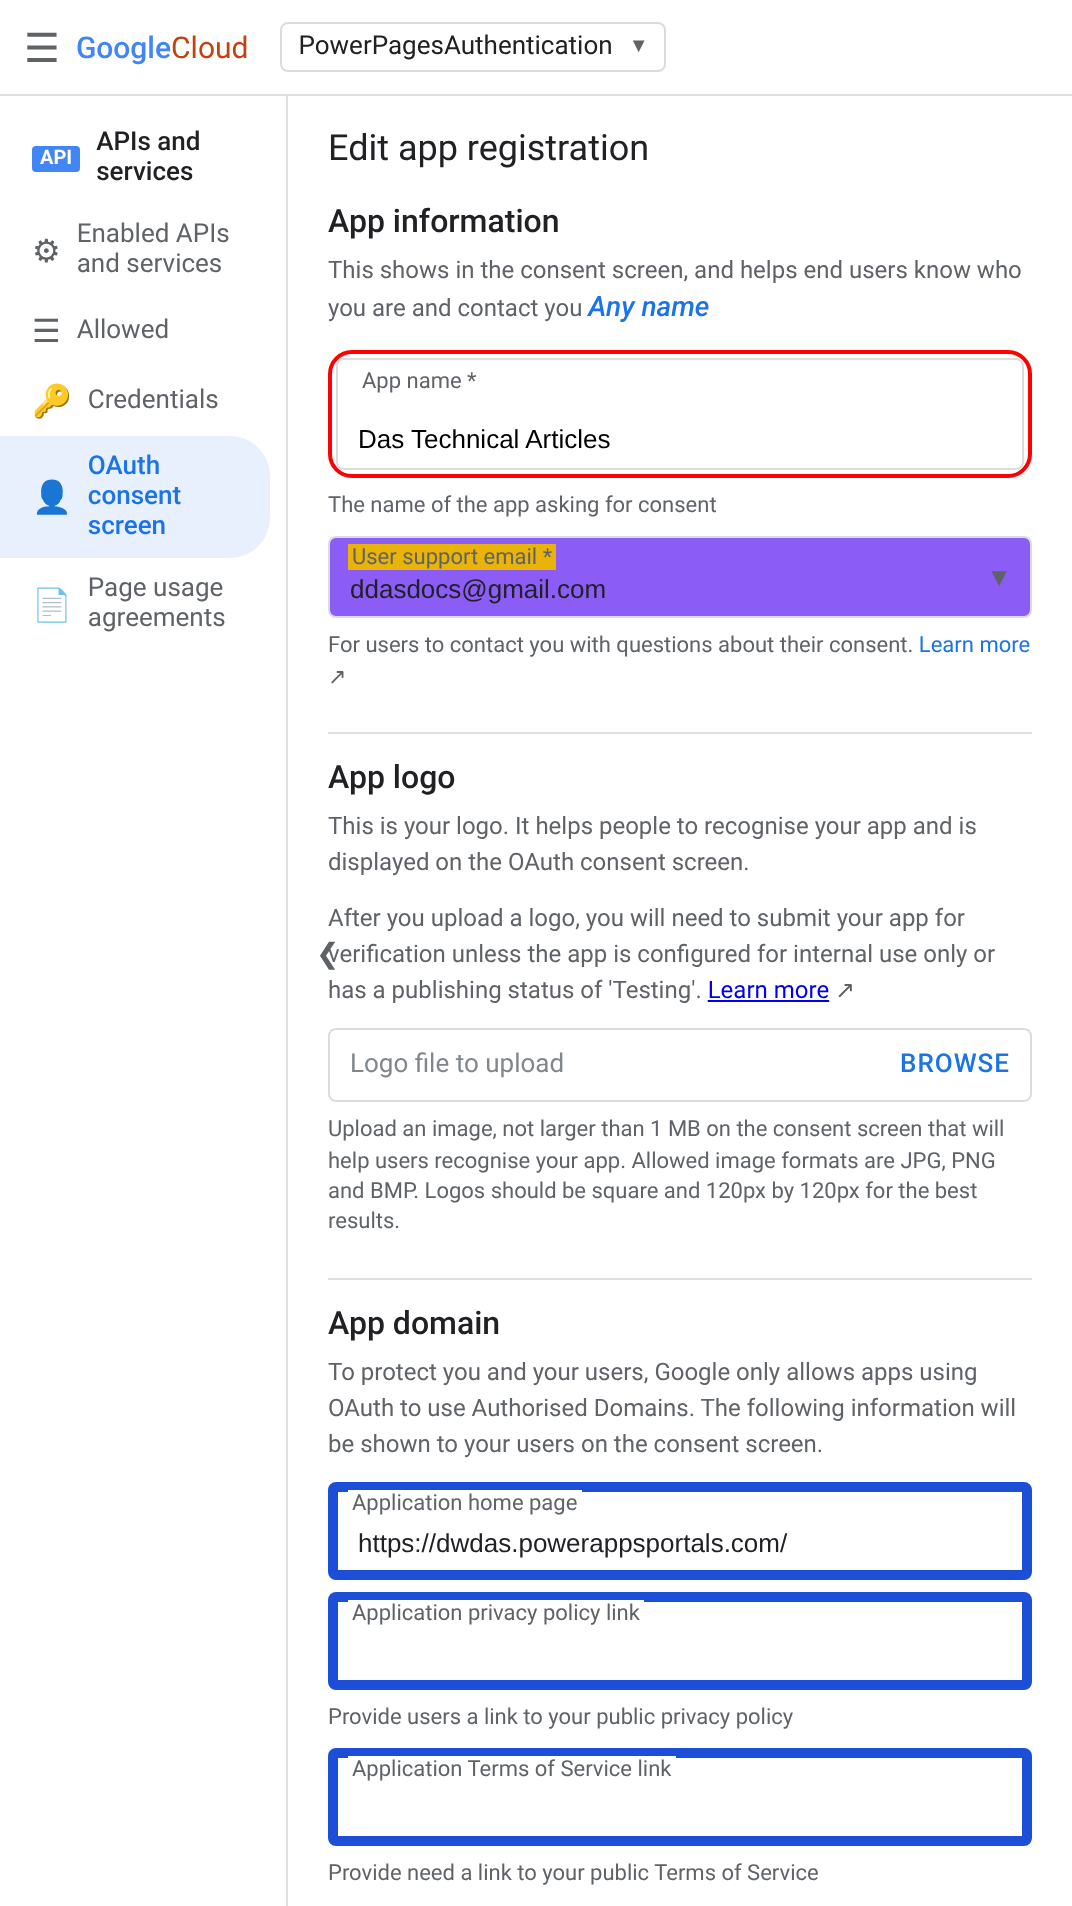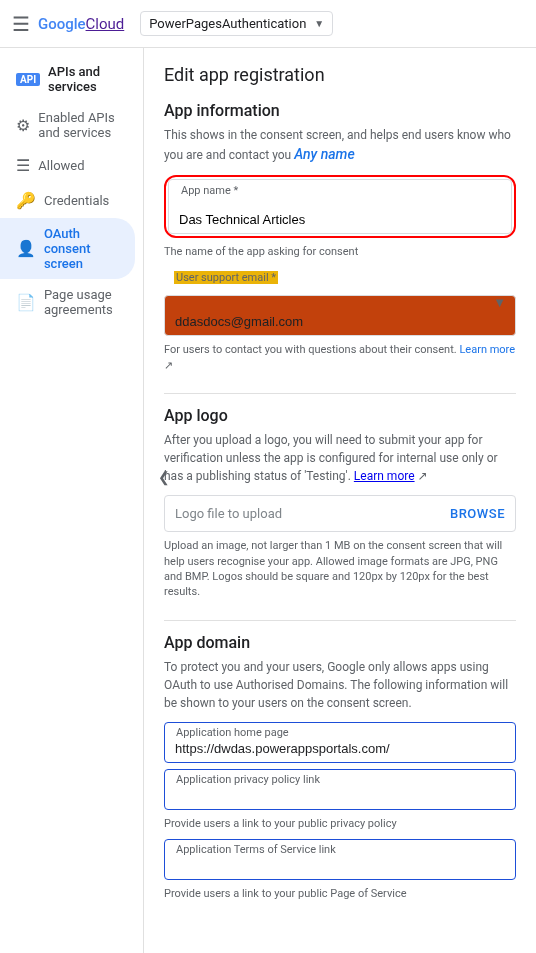--- a/index.html
+++ b/index.html
@@ -3,21 +3,21 @@
   <meta charset="utf-8">
   <style>
     * { box-sizing: border-box; margin: 0; padding: 0; }
     body { font-family: 'Roboto', Arial, sans-serif; font-size: 13px; color: #202124; background: #fff; display: flex; flex-direction: column; height: 953px; width: 536px; overflow: hidden; }
 
     
     .top-bar { display: flex; align-items: center; height: 48px; padding: 0 12px; border-bottom: 1px solid #e0e0e0; flex-shrink: 0; }
     .hamburger { font-size: 20px; color: #5f6368; margin-right: 8px; cursor: pointer; }
     .google-cloud-logo { display: flex; align-items: center; font-size: 15px; color: #5f6368; font-weight: 400; margin-right: 16px; }
     .google-cloud-logo span.google { color: #4285f4; font-weight: 500; }
-    .google-cloud-logo span.cloud { color: #4c1d95; text-decoration: underline; }
+    .google-cloud-logo span.cloud { color: #c2410c; }
     .project-selector { display: flex; align-items: center; background: rgba(255,255,255,0.1); border: 1px solid #dadce0; border-radius: 4px; padding: 4px 8px; font-size: 13px; cursor: pointer; color: #202124; gap: 8px; }
     .project-selector .chevron { font-size: 10px; color: #5f6368; }
 
     
     .main-layout { display: flex; flex: 1; overflow: hidden; }
 
     
     .sidebar { width: 144px; flex-shrink: 0; border-right: 1px solid #e0e0e0; overflow-y: auto; padding-top: 8px; }
     .sidebar-api-label { display: flex; align-items: center; padding: 8px 16px; font-size: 13px; font-weight: 500; color: #202124; }
     .sidebar-api-label .api-badge { background: #4285f4; color: white; font-size: 10px; font-weight: 700; padding: 1px 4px; border-radius: 2px; margin-right: 8px; }
@@ -30,25 +30,25 @@
     .page-title { font-size: 18px; font-weight: 400; color: #202124; margin-bottom: 16px; }
 
     .section { margin-bottom: 20px; }
     .section-title { font-size: 16px; font-weight: 500; color: #202124; margin-bottom: 6px; }
     .section-desc { font-size: 12px; color: #5f6368; margin-bottom: 10px; line-height: 1.5; }
 
     .highlight-name { color: #1a73e8; font-style: italic; font-size: 14px; font-weight: 500; }
 
     .form-field { position: relative; margin-bottom: 6px; }
     .form-field label { font-size: 11px; color: #5f6368; position: absolute; top: 4px; left: 10px; background: #fff; padding: 0 2px; z-index: 1; }
-    .form-field input, .form-field .input-box { width: 100%; border: 1px solid #1d4ed8; border-radius: 4px; padding: 18px 10px 6px; font-size: 13px; color: #202124; outline: none; background: #fff; }
+    .form-field input, .form-field .input-box { width: 100%; border: 5px solid #1d4ed8; border-radius: 4px; padding: 18px 10px 6px; font-size: 13px; color: #202124; outline: none; background: #fff; }
 
     .select-field { position: relative; margin-bottom: 6px; }
     .select-field label { font-size: 11px; color: #5f6368; position: absolute; top: 4px; left: 10px; background: #eab308; padding: 0 2px; z-index: 1; }
-    .select-field select { width: 100%; border: 1px solid #dadce0; border-radius: 4px; padding: 18px 30px 6px 10px; font-size: 13px; color: #202124; outline: none; background: #c2410c; appearance: none; cursor: pointer; margin-top: 28px; }
+    .select-field select { width: 100%; border: 1px solid #dadce0; border-radius: 4px; padding: 18px 30px 6px 10px; font-size: 13px; color: #202124; outline: none; background: #8b5cf6; appearance: none; cursor: pointer; }
     .select-arrow { position: absolute; right: 10px; top: 50%; transform: translateY(-50%); pointer-events: none; color: #5f6368; }
 
     .field-hint { font-size: 11px; color: #5f6368; margin-bottom: 8px; line-height: 1.4; }
     .field-hint a { color: #1a73e8; text-decoration: none; }
 
     
     .logo-upload-box { display: flex; align-items: center; border: 1px solid #dadce0; border-radius: 4px; padding: 10px; margin-bottom: 6px; }
     .logo-upload-placeholder { flex: 1; font-size: 13px; color: #80868b; }
     .browse-btn { color: #1a73e8; font-size: 13px; font-weight: 500; cursor: pointer; text-transform: uppercase; letter-spacing: 0.5px; }
 
@@ -132,20 +132,21 @@
         <span>For users to contact you with questions about their consent.</span>
         <a href="#">Learn more</a>
         <span> ↗</span>
       </div>
     </div>
 
     <div class="divider"></div>
 
     <div class="section">
       <div class="section-title">App logo</div>
+      <div class="section-desc">This is your logo. It helps people to recognise your app and is displayed on the OAuth consent screen.</div>
       <div class="section-desc">
         <span>After you upload a logo, you will need to submit your app for verification unless the app is configured for internal use only or has a publishing status of 'Testing'.</span>
         <a href="#">Learn more</a>
         <span> ↗</span>
       </div>
 
       <div class="logo-upload-box">
         <span class="logo-upload-placeholder">Logo file to upload</span>
         <span class="browse-btn">BROWSE</span>
       </div>
@@ -166,21 +167,21 @@
       <div class="form-field">
         <label>Application privacy policy link</label>
         <input type="text" value="" style="">
       </div>
       <div class="field-hint">Provide users a link to your public privacy policy</div>
 
       <div class="form-field">
         <label>Application Terms of Service link</label>
         <input type="text" value="" style="">
       </div>
-      <div class="field-hint">Provide users a link to your public Page of Service</div>
+      <div class="field-hint">Provide need a link to your public Terms of Service</div>
     </div>
 
   </div>
 
   <div style="position:absolute; left:158px; top:50%; transform:translateY(-50%); cursor:pointer; color:#5f6368; font-size:14px;">
     <span>❮</span>
   </div>
 </div>
 
 </body></html>

